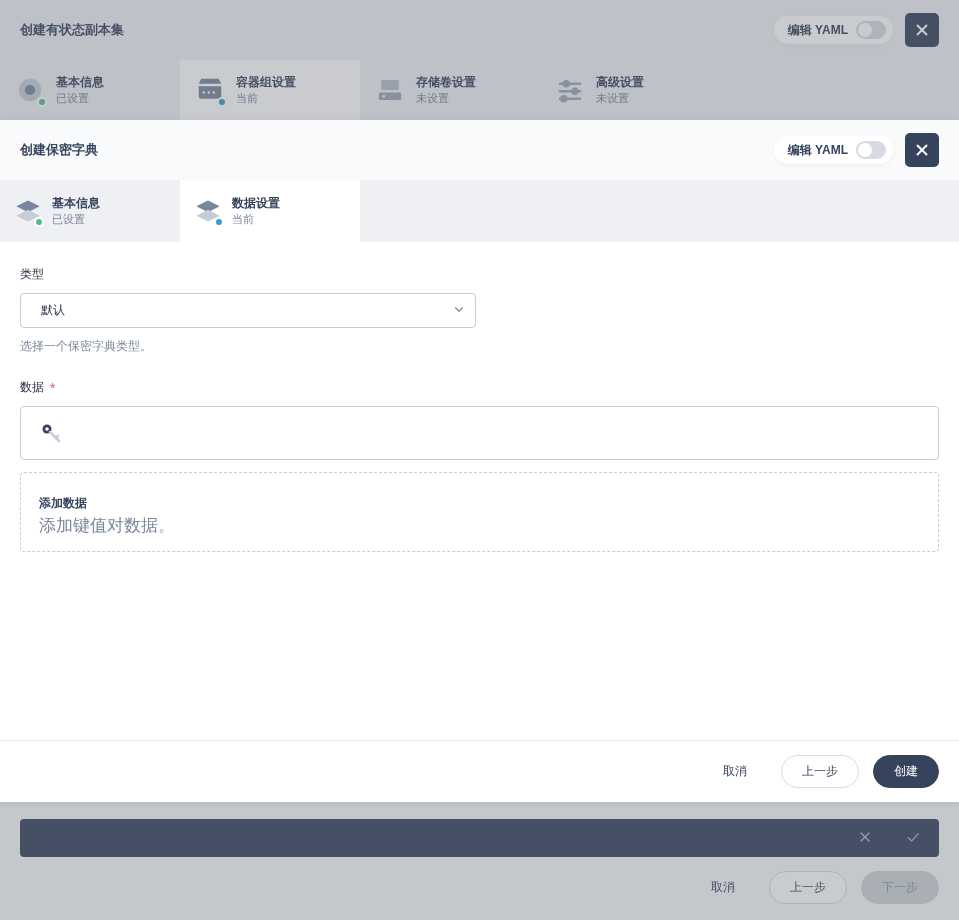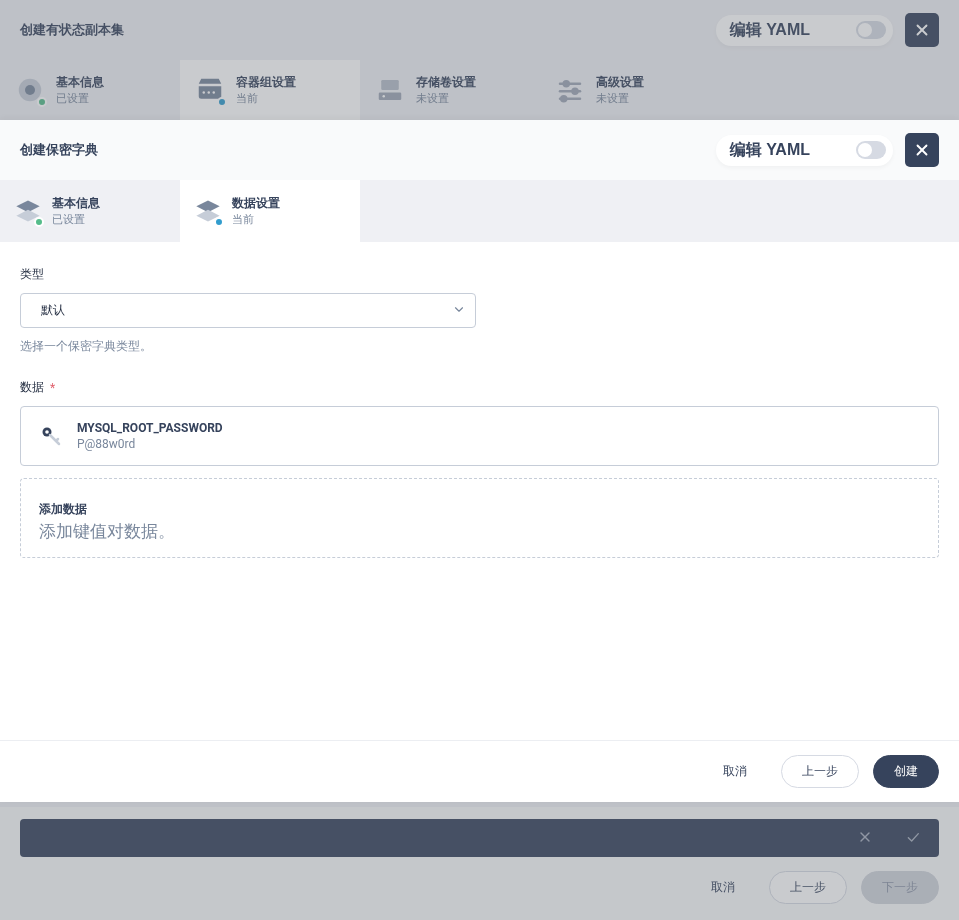--- a/index.html
+++ b/index.html
@@ -44,27 +44,26 @@
       color: #36435c;
       font-weight: 600;
       font-family: Liberation Serif, serif;
     }
     .yaml-toggle {
       display: inline-flex;
       align-items: center;
       background: #fff;
       border-radius: 18px;
       padding: 5px 7px 5px 14px;
-      font-size: 16px;
+      font-size: 12px;
       color: #36435c;
       font-weight: 600;
       border: none;
       cursor: pointer;
       box-shadow: 0 2px 4px rgba(0,0,0,0.04);
-      gap: 38px;
     }
     .toggle-track {
       width: 30px;
       height: 18px;
       background: #d6dae3;
       border-radius: 9px;
       margin-left: 8px;
       position: relative;
     }
     .toggle-thumb {
@@ -479,24 +478,20 @@
     </div>
 
     <div class="data-card">
       <div class="key-icon">
         <svg viewBox="0 0 24 24" fill="none">
             <circle cx="8" cy="8" r="4.5" fill="#36435c"></circle>
             <circle cx="8" cy="8" r="1.8" fill="#fff"></circle>
             <path d="M11 11 L20 20 M17 17 L19 15" stroke="#c6cdd8" stroke-width="2.5" stroke-linecap="round"></path>
           </svg>
       </div>
-      <div class="data-texts">
-        <span class="data-key">MYSQL_ROOT_PASSWORD</span>
-        <span class="data-value">P@88w0rd</span>
-      </div>
     </div>
 
     <div class="add-card">
       <div class="add-title">添加数据</div>
       <div class="add-sub">添加键值对数据。</div>
     </div>
   </div>
 
   <div class="modal-footer">
     <button class="btn ghost">取消</button>

